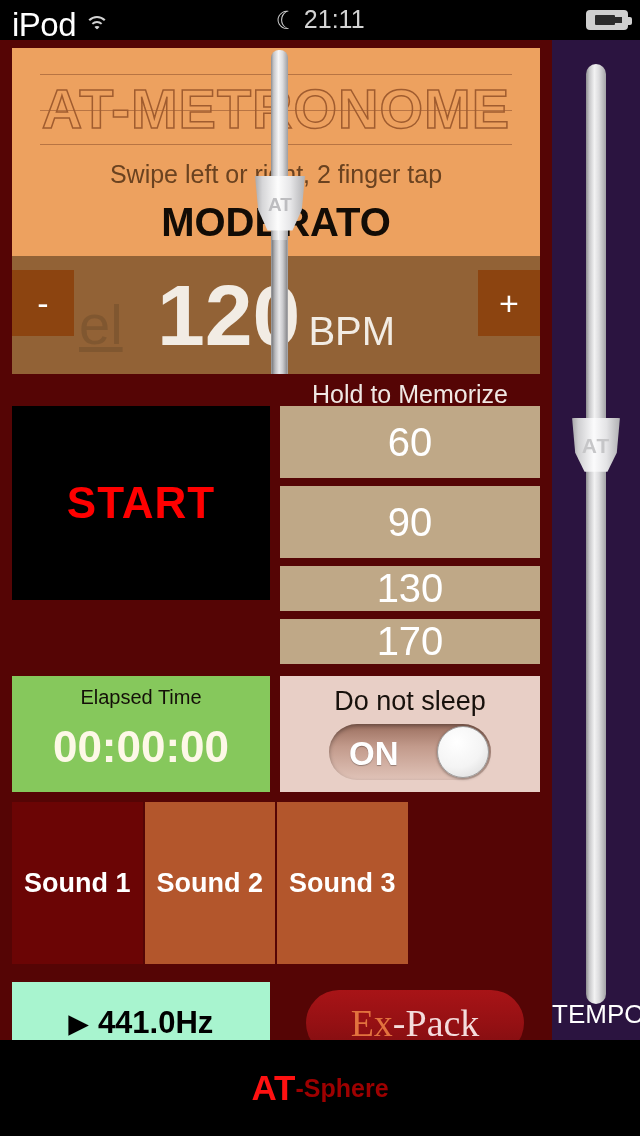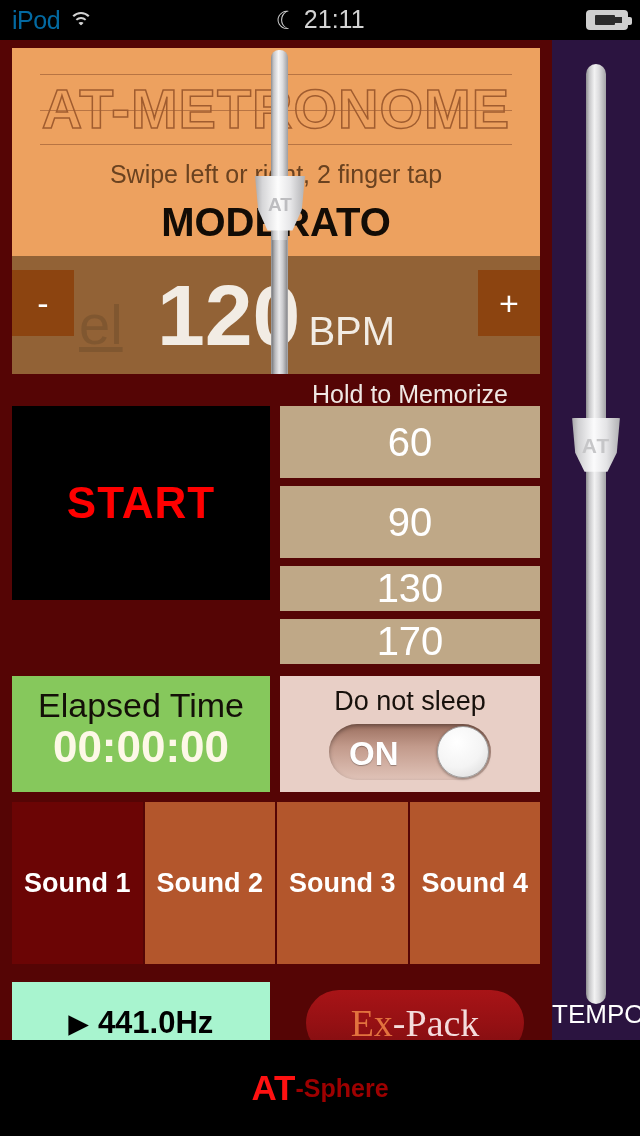--- a/index.html
+++ b/index.html
@@ -10,21 +10,21 @@
     overflow: hidden;
   }
   #screen { position: relative; width: 640px; height: 1136px; background: #000; }
 
   
   .statusbar {
     position: absolute; top: 0; left: 0; width: 640px; height: 40px;
     background: #000; color: #d4d4d4;
   }
   .sb-left { position: absolute; left: 12px; top: 6px; display: flex; align-items: center; gap: 8px; }
-  .sb-carrier { font-size: 25px; letter-spacing: -0.5px; color: #0369a1; }
+  .sb-carrier { font-size: 33px; letter-spacing: -0.5px; color: #ffffff; }
   .sb-wifi { width: 26px; height: 20px; position: relative; }
   .sb-wifi i { position: absolute; left: 50%; transform: translateX(-50%); border: 2.6px solid #d3d3d3;
                border-bottom-color: transparent; border-left-color: transparent; border-right-color: transparent;
                border-radius: 50%; }
   .sb-wifi i:nth-child(1) { width: 24px; height: 24px; top: 1px; }
   .sb-wifi i:nth-child(2) { width: 15px; height: 15px; top: 6px; }
   .sb-wifi i:nth-child(3) { width: 7px;  height: 7px;  top: 11px; border-width: 3px; }
   .sb-center { position: absolute; left: 0; width: 640px; text-align: center; top: 5px;
                font-size: 25px; color: #d3d3d3; }
   .sb-center .moon { display: inline-block; margin-right: 6px; position: relative; top: 1px; }
@@ -152,21 +152,21 @@
     background: #000; color: #ff0000; font-size: 44px; font-weight: bold; letter-spacing: 1px;
     display: flex; align-items: center; justify-content: center;
   }
 
   
   .elapsed {
     position: absolute; left: 12px; top: 636px; width: 258px; height: 116px;
     background: #86c85c;
   }
   .elapsed-label { position: absolute; left: 0; top: 10px; width: 258px; text-align: center;
-                   font-size: 34px; color: #141008; }
+                   font-size: 20px; color: #141008; }
   .elapsed-value { position: absolute; left: 0; top: 46px; width: 258px; text-align: center;
                    font-size: 44px; font-weight: bold; color: #fdf8e7; }
   .sleep {
     position: absolute; left: 280px; top: 636px; width: 260px; height: 116px;
     background: #e8cfc6;
   }
   .sleep-label { position: absolute; left: 0; top: 10px; width: 260px; text-align: center;
                  font-size: 27px; color: #17110c; }
   .toggle {
     position: absolute; left: 50%; transform: translateX(-50%); top: 48px;
@@ -298,21 +298,20 @@
         <div class="toggle">
           <span class="toggle-text">ON</span>
           <span class="toggle-knob"></span>
         </div>
       </div>
 
       <div class="sounds">
         <div class="sound-btn selected">Sound 1</div>
         <div class="sound-btn">Sound 2</div>
         <div class="sound-btn">Sound 3</div>
-        <div class="sound-btn">Sound 4</div>
       </div>
 
       <div class="hz-btn">
         <span class="hz-play">▶</span>
         <span>441.0Hz</span>
       </div>
 
       <div class="expack">
         <span class="ex">Ex</span>
           <span class="pack">-Pack</span>

